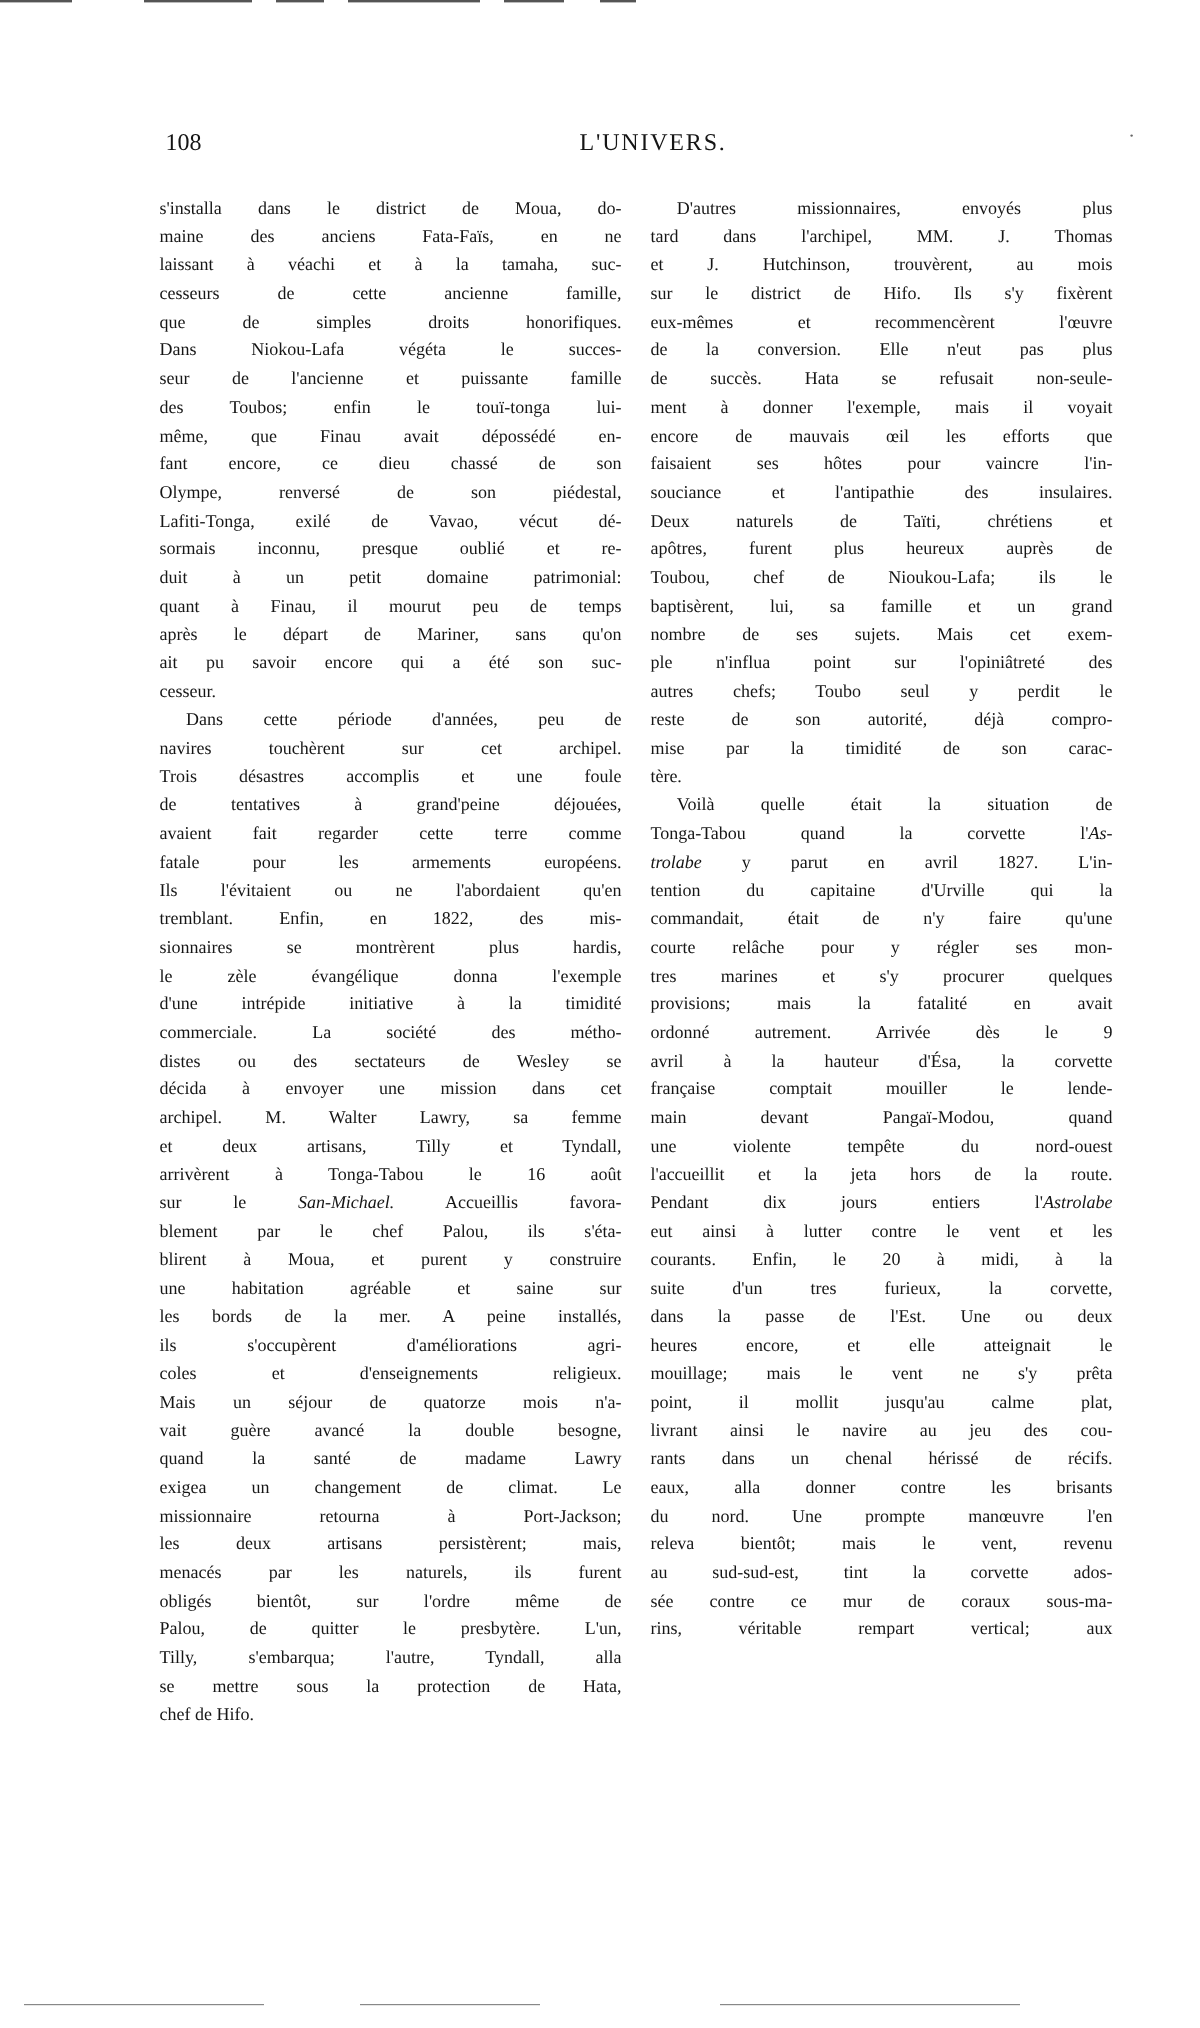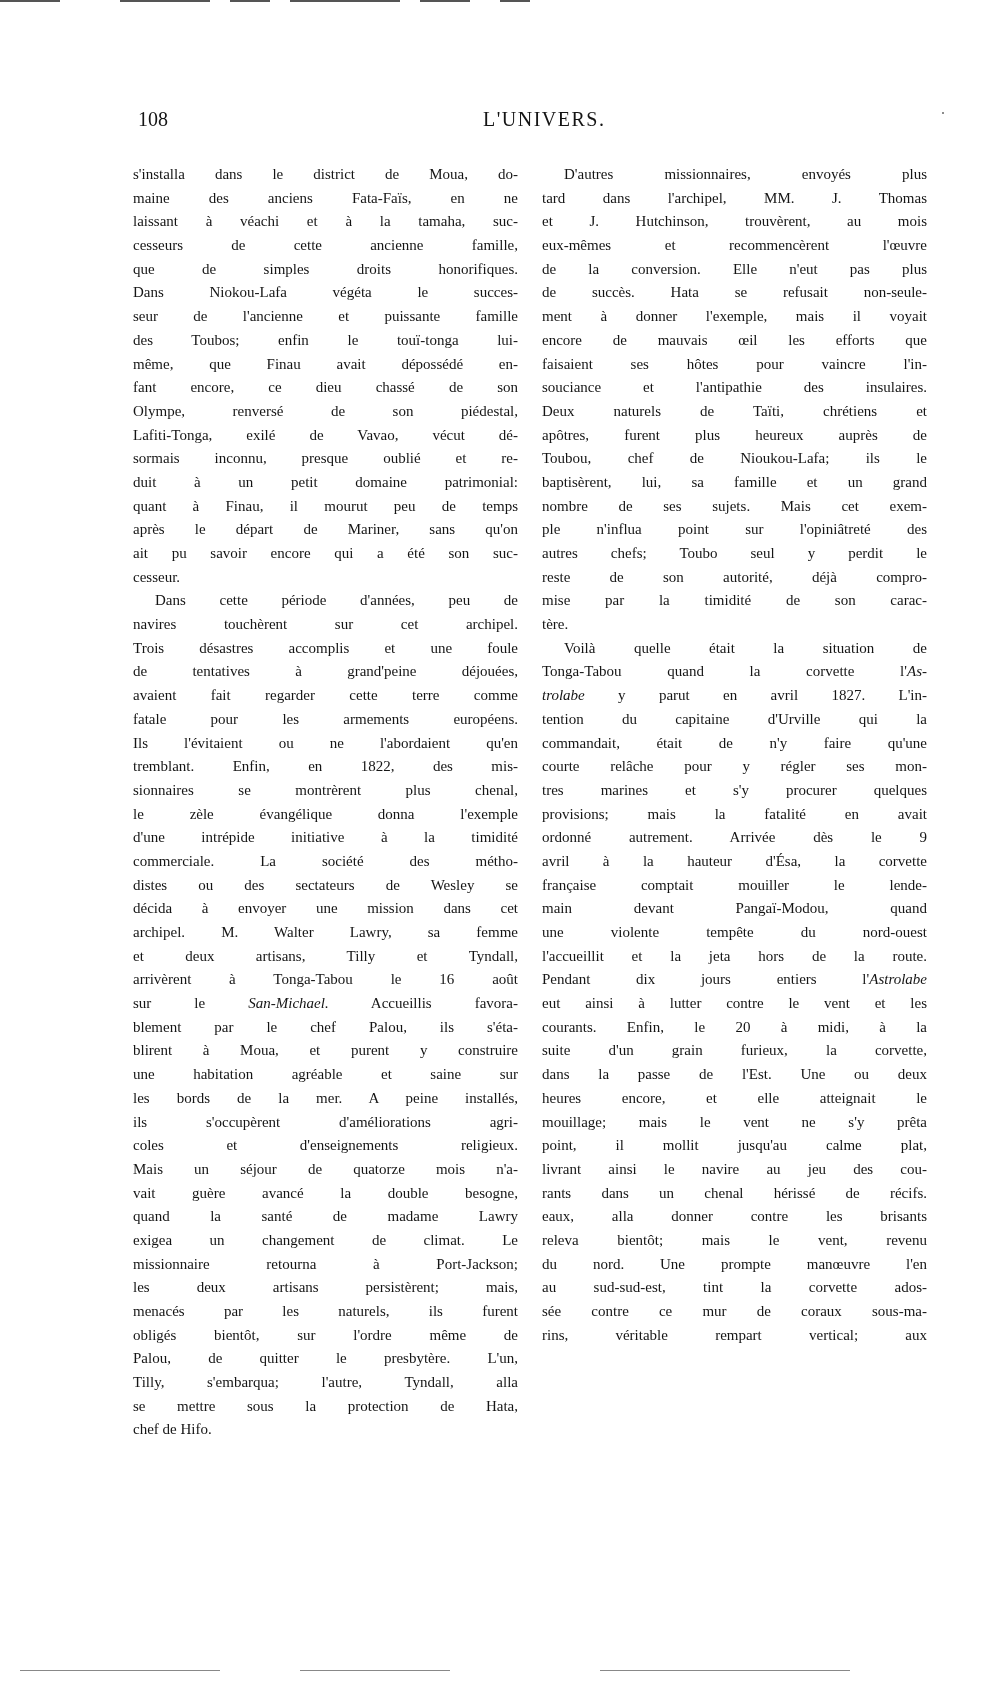--- a/index.html
+++ b/index.html
@@ -61,21 +61,21 @@
     <span class="line">ait pu savoir encore qui a été son suc-</span>
     <span class="line last">cesseur.</span>
     <span class="line indent">Dans cette période d'années, peu de</span>
     <span class="line">navires touchèrent sur cet archipel.</span>
     <span class="line">Trois désastres accomplis et une foule</span>
     <span class="line">de tentatives à grand'peine déjouées,</span>
     <span class="line">avaient fait regarder cette terre comme</span>
     <span class="line">fatale pour les armements européens.</span>
     <span class="line">Ils l'évitaient ou ne l'abordaient qu'en</span>
     <span class="line">tremblant. Enfin, en 1822, des mis-</span>
-    <span class="line">sionnaires se montrèrent plus chenal,</span>
+    <span class="line">sionnaires se montrèrent plus hardis,</span>
     <span class="line">le zèle évangélique donna l'exemple</span>
     <span class="line">d'une intrépide initiative à la timidité</span>
     <span class="line">commerciale. La société des métho-</span>
     <span class="line">distes ou des sectateurs de Wesley se</span>
     <span class="line">décida à envoyer une mission dans cet</span>
     <span class="line">archipel. M. Walter Lawry, sa femme</span>
     <span class="line">et deux artisans, Tilly et Tyndall,</span>
     <span class="line">arrivèrent à Tonga-Tabou le 16 août</span>
     <span class="line">sur le <i>San-Michael.</i> Accueillis favora-</span>
     <span class="line">blement par le chef Palou, ils s'éta-</span>
@@ -94,20 +94,21 @@
     <span class="line">obligés bientôt, sur l'ordre même de</span>
     <span class="line">Palou, de quitter le presbytère. L'un,</span>
     <span class="line">Tilly, s'embarqua; l'autre, Tyndall, alla</span>
     <span class="line">se mettre sous la protection de Hata,</span>
     <span class="line last">chef de Hifo.</span>
   </div>
 <div class="col right" id="col-right">
     <span class="line indent">D'autres missionnaires, envoyés plus</span>
     <span class="line">tard dans l'archipel, MM. J. Thomas</span>
     <span class="line">et J. Hutchinson, trouvèrent, au mois</span>
+    <span class="line">sur le district de Hifo. Ils s'y fixèrent</span>
     <span class="line">eux-mêmes et recommencèrent l'œuvre</span>
     <span class="line">de la conversion. Elle n'eut pas plus</span>
     <span class="line">de succès. Hata se refusait non-seule-</span>
     <span class="line">ment à donner l'exemple, mais il voyait</span>
     <span class="line">encore de mauvais œil les efforts que</span>
     <span class="line">faisaient ses hôtes pour vaincre l'in-</span>
     <span class="line">souciance et l'antipathie des insulaires.</span>
     <span class="line">Deux naturels de Taïti, chrétiens et</span>
     <span class="line">apôtres, furent plus heureux auprès de</span>
     <span class="line">Toubou, chef de Nioukou-Lafa; ils le</span>
@@ -128,30 +129,30 @@
     <span class="line">provisions; mais la fatalité en avait</span>
     <span class="line">ordonné autrement. Arrivée dès le 9</span>
     <span class="line">avril à la hauteur d'Ésa, la corvette</span>
     <span class="line">française comptait mouiller le lende-</span>
     <span class="line">main devant Pangaï-Modou, quand</span>
     <span class="line">une violente tempête du nord-ouest</span>
     <span class="line">l'accueillit et la jeta hors de la route.</span>
     <span class="line">Pendant dix jours entiers l'<i>Astrolabe</i></span>
     <span class="line">eut ainsi à lutter contre le vent et les</span>
     <span class="line">courants. Enfin, le 20 à midi, à la</span>
-    <span class="line">suite d'un grain furieux, la corvette,</span>
+    <span class="line">suite d'un tres furieux, la corvette,</span>
     <span class="line">dans la passe de l'Est. Une ou deux</span>
     <span class="line">heures encore, et elle atteignait le</span>
     <span class="line">mouillage; mais le vent ne s'y prêta</span>
     <span class="line">point, il mollit jusqu'au calme plat,</span>
     <span class="line">livrant ainsi le navire au jeu des cou-</span>
     <span class="line">rants dans un chenal hérissé de récifs.</span>
     <span class="line">eaux, alla donner contre les brisants</span>
+    <span class="line">du nord. Une prompte manœuvre l'en</span>
     <span class="line">releva bientôt; mais le vent, revenu</span>
-    <span class="line">du nord. Une prompte manœuvre l'en</span>
     <span class="line">au sud-sud-est, tint la corvette ados-</span>
     <span class="line">sée contre ce mur de coraux sous-ma-</span>
     <span class="line">rins, véritable rempart vertical; aux</span>
   </div>
 
 <div class="scan-bottom">
   <span style="left:20px;width:200px"></span>
   <span style="left:300px;width:150px"></span>
   <span style="left:600px;width:250px"></span>
 </div>

